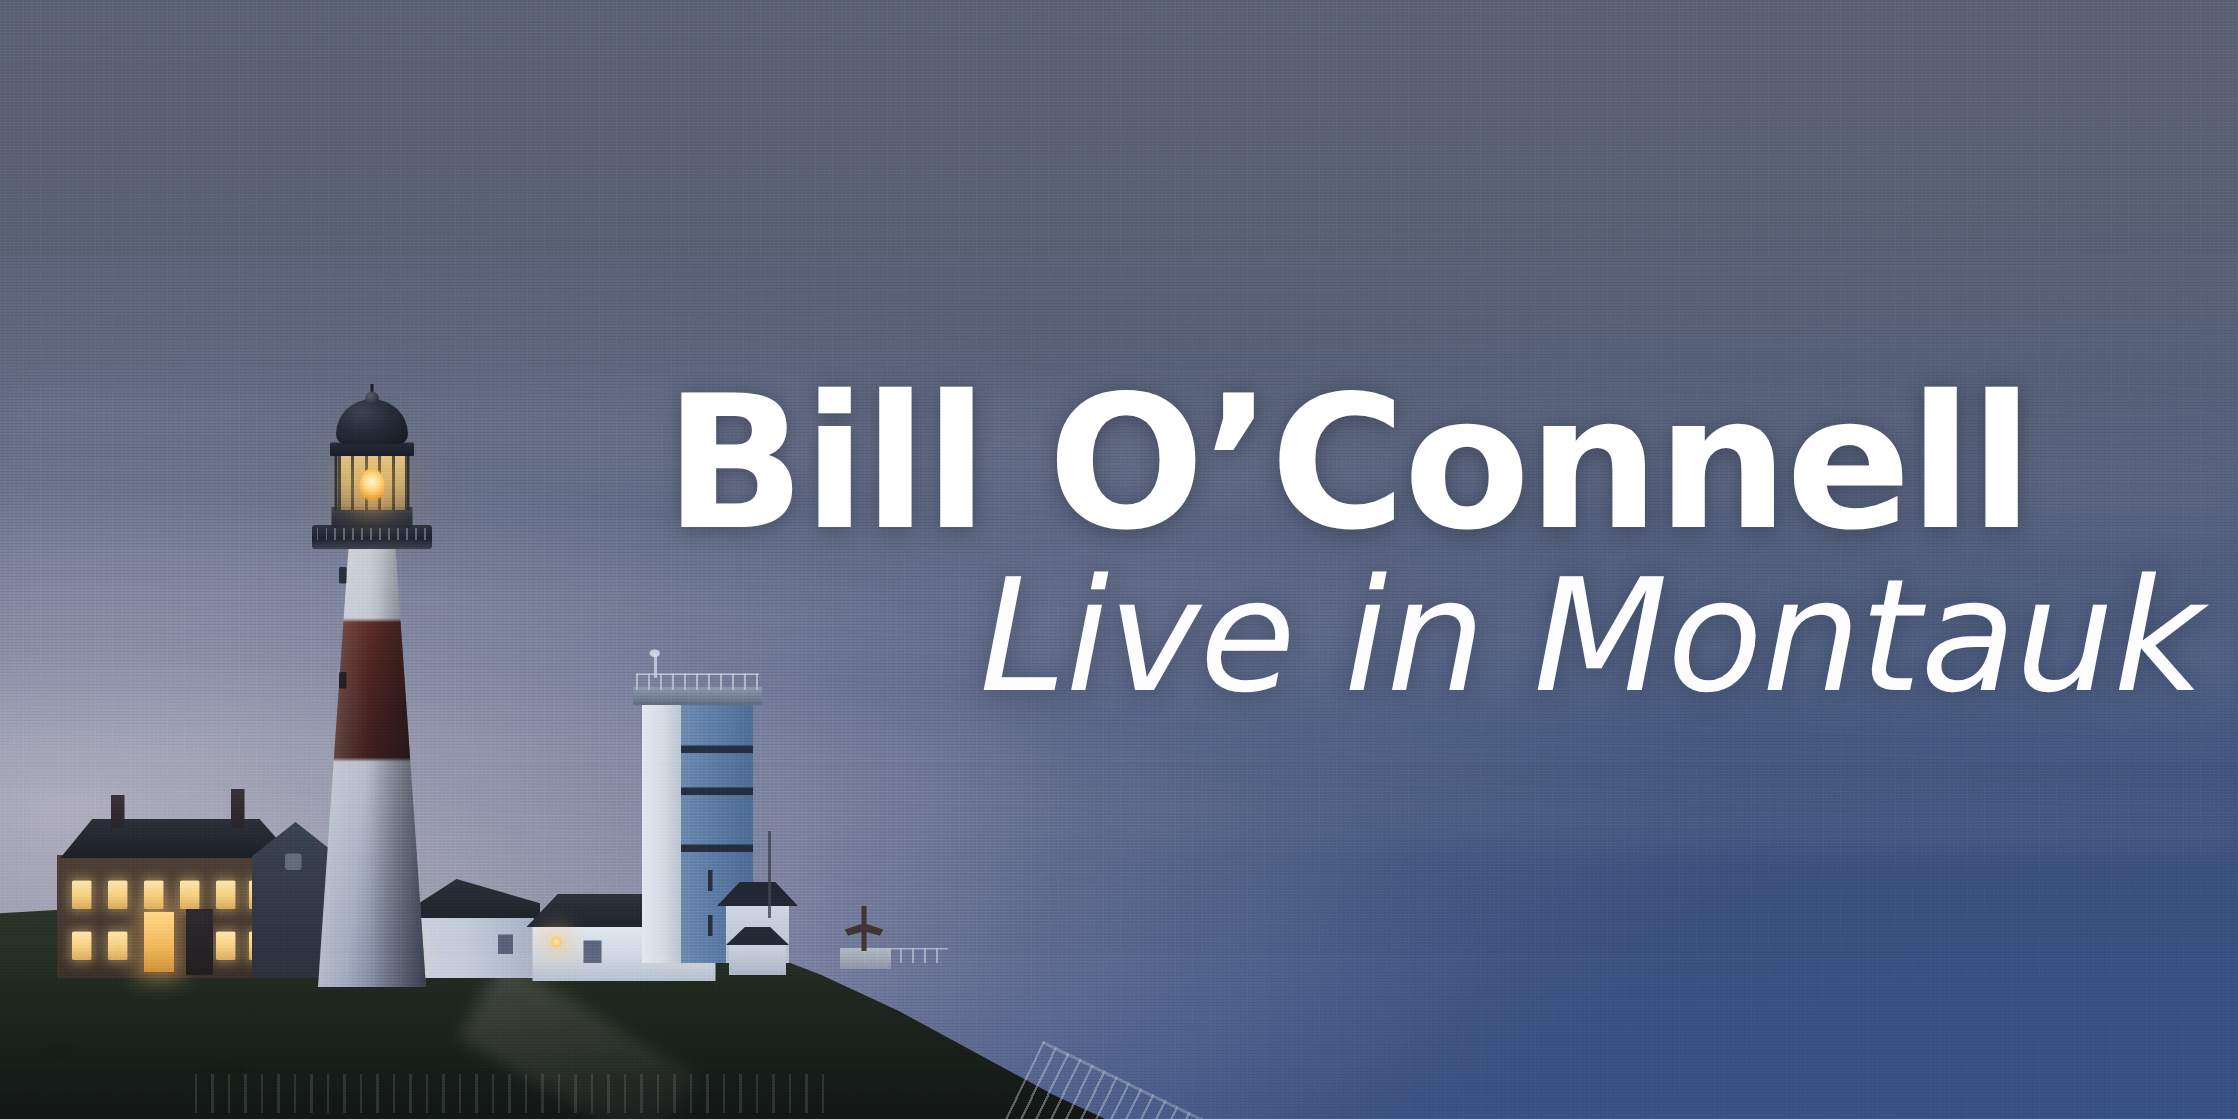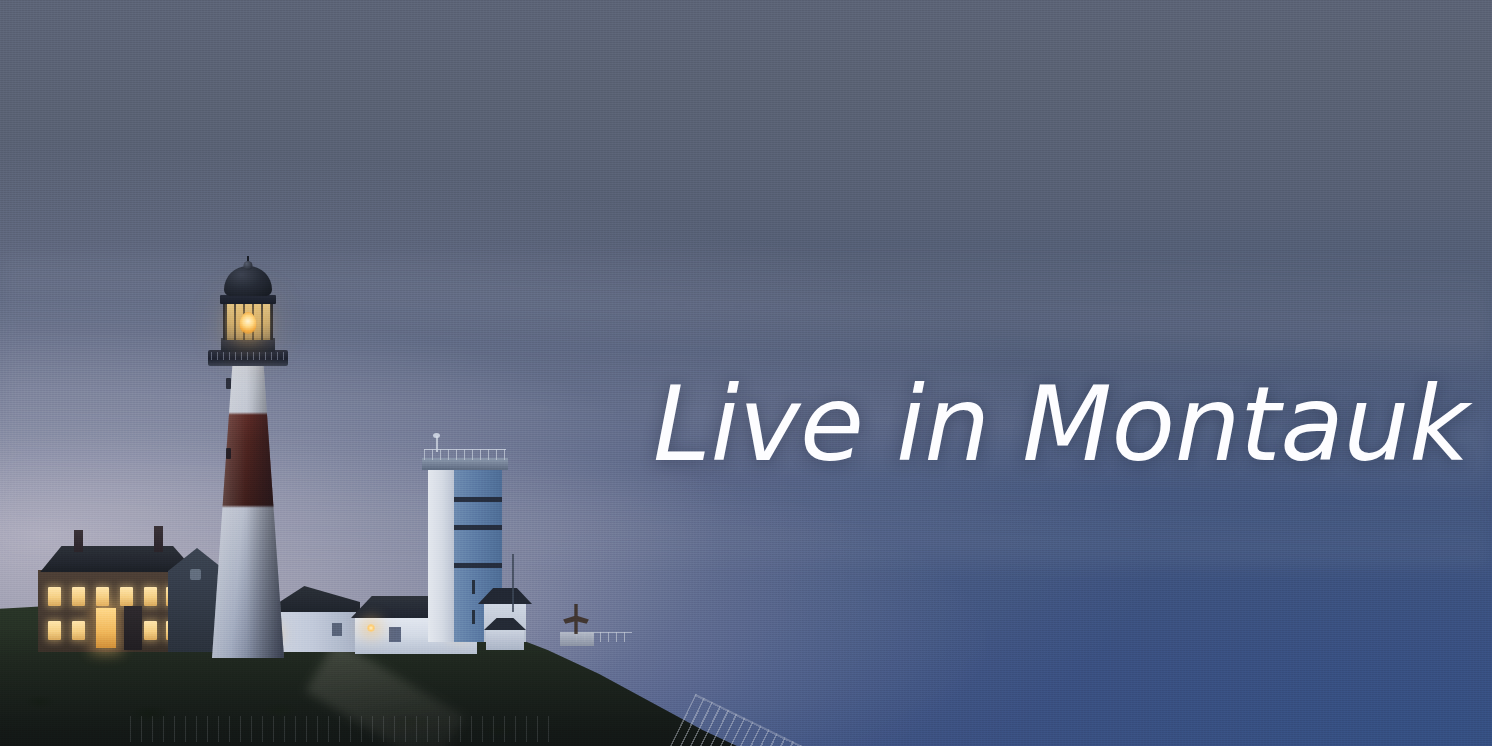--- a/index.html
+++ b/index.html
@@ -730,16 +730,17 @@
     <div class="lh-gallery-upper"></div>
     <div class="lh-dome"></div>
     <div class="lh-finial-rod"></div>
     <div class="lh-finial"></div>
   </div>
 
   <div class="grain"></div>
   <div class="vignette"></div>
 
   <div class="titleblock">
+    <h1 class="title-main">Bill O’Connell</h1>
     <h2 class="title-sub">Live in Montauk</h2>
   </div>
 
 </div>
 
 </body></html>

